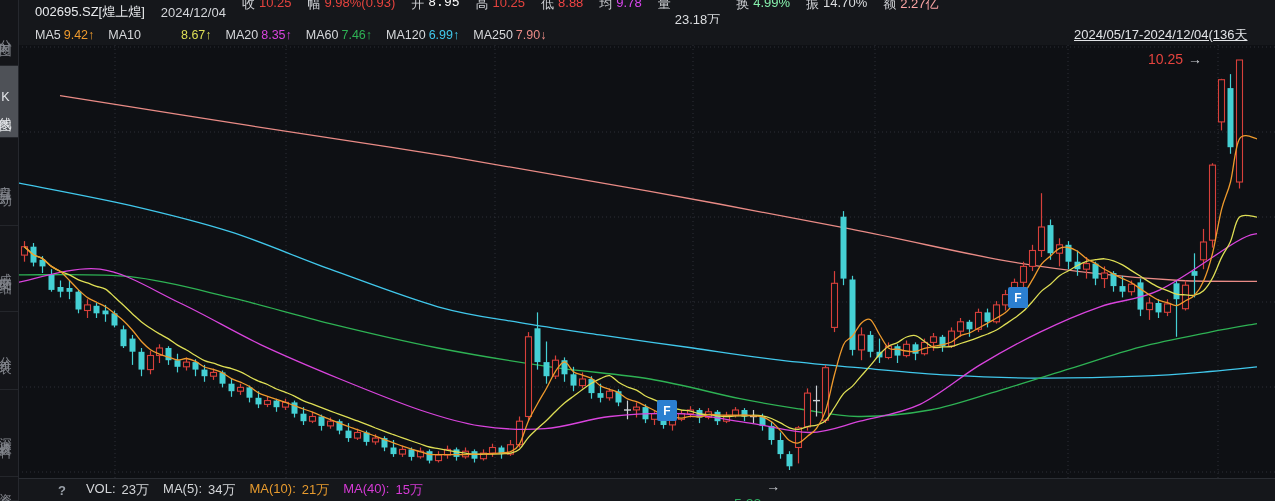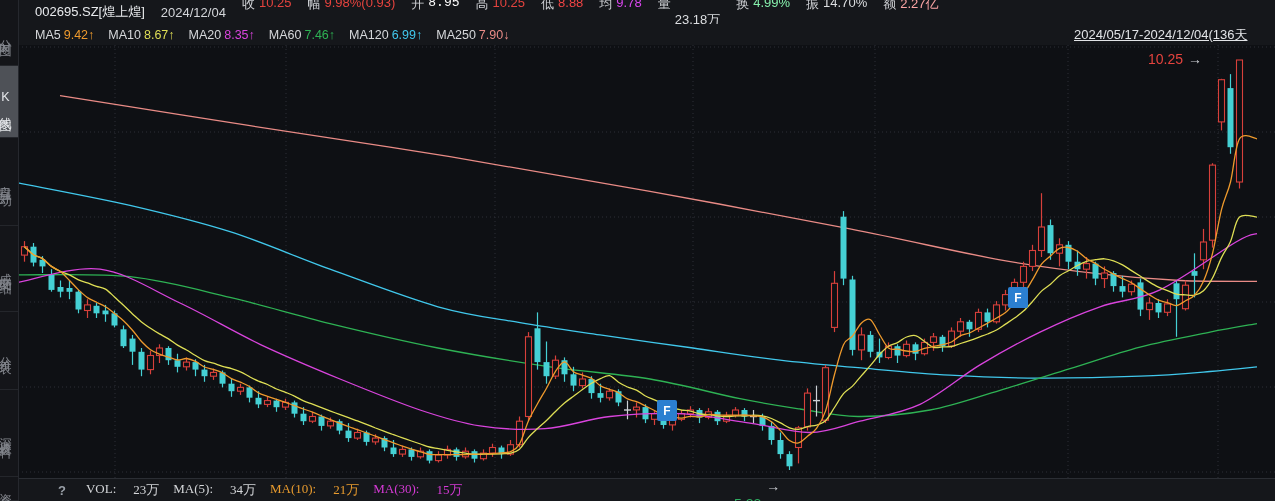--- a/index.html
+++ b/index.html
@@ -28,21 +28,21 @@
   .chart{position:absolute;left:18px;top:45px;width:1257px;height:433px;background:#0e1014;cursor:crosshair;}
   .chart svg{position:absolute;left:0;top:0;}
   .price-label{position:absolute;display:flex;align-items:center;gap:5px;font-size:14px;z-index:4;}
   .price-label .arr{color:#cdd0d5;font-size:14px;}
   .fmark{position:absolute;width:20px;height:21px;background:#2b7fd0;color:#fff;font-size:12px;font-weight:bold;
          display:flex;align-items:center;justify-content:center;border-radius:2px;z-index:4;cursor:pointer;}
   
   .footer{position:absolute;left:18px;top:478px;width:1257px;height:23px;background:#15171b;border-top:1px solid #2b2e34;
           display:flex;align-items:center;gap:14px;font-size:13px;color:#d4d6d9;padding-left:40px;box-sizing:border-box;}
   .help{color:#9aa0a8;font-weight:bold;cursor:pointer;margin-right:6px;}
-  .vf{display:inline-flex;gap:17px;white-space:nowrap;font-family:Liberation Serif, serif;}
+  .vf{display:inline-flex;gap:6px;white-space:nowrap;}
 </style>
 </head>
 <body>
 
 <div class="screen">
 
   <aside class="sidebar" id="side-items">
       <div class="side-item" style="top: 2px; height: 64px;">
         <span>分时图</span>
       </div>
@@ -109,21 +109,21 @@
         <span class="qf">
           <span class="ql">额</span>
           <span class="qv" style="color: #fca5a5;">2.27亿</span>
         </span>
       </span>
   </header>
 
   <div class="legendbar">
     <span id="ma-legend" style="display:inline-flex;gap:14px;">
         <span><span class="ml">MA5</span><span style="color: rgb(238, 154, 45);">9.42↑</span></span>
-        <span><span class="ml">MA10</span><span style="color: rgb(222, 222, 85);">8.67↑</span></span>
+        <span><span class="ml">MA10</span><span style="color: rgb(222, 222, 85); margin-left: 37px;">8.67↑</span></span>
         <span><span class="ml">MA20</span><span style="color: rgb(217, 68, 221);">8.35↑</span></span>
         <span><span class="ml">MA60</span><span style="color: rgb(46, 178, 84);">7.46↑</span></span>
         <span><span class="ml">MA120</span><span style="color: rgb(65, 200, 236);">6.99↑</span></span>
         <span><span class="ml">MA250</span><span style="color: rgb(233, 139, 134);">7.90↓</span></span>
       </span>
     <span class="range">2024/05/17-2024/12/04(136天</span>
   </div>
 
   <div class="chart" id="chart">
     <svg id="chart-svg" width="1257" height="433" viewBox="0 0 1257 433">
@@ -440,19 +440,19 @@
         </span>
         <span class="vf" style="color: rgb(212, 214, 217);">
           <span>MA(5):</span>
           <span>34万</span>
         </span>
         <span class="vf" style="color: rgb(232, 155, 46);">
           <span>MA(10):</span>
           <span>21万</span>
         </span>
         <span class="vf" style="color: rgb(214, 58, 214);">
-          <span>MA(30):</span>
+          <span>MA(40):</span>
           <span>15万</span>
         </span>
       </span>
   </footer>
 
 </div>
 
 </body></html>

